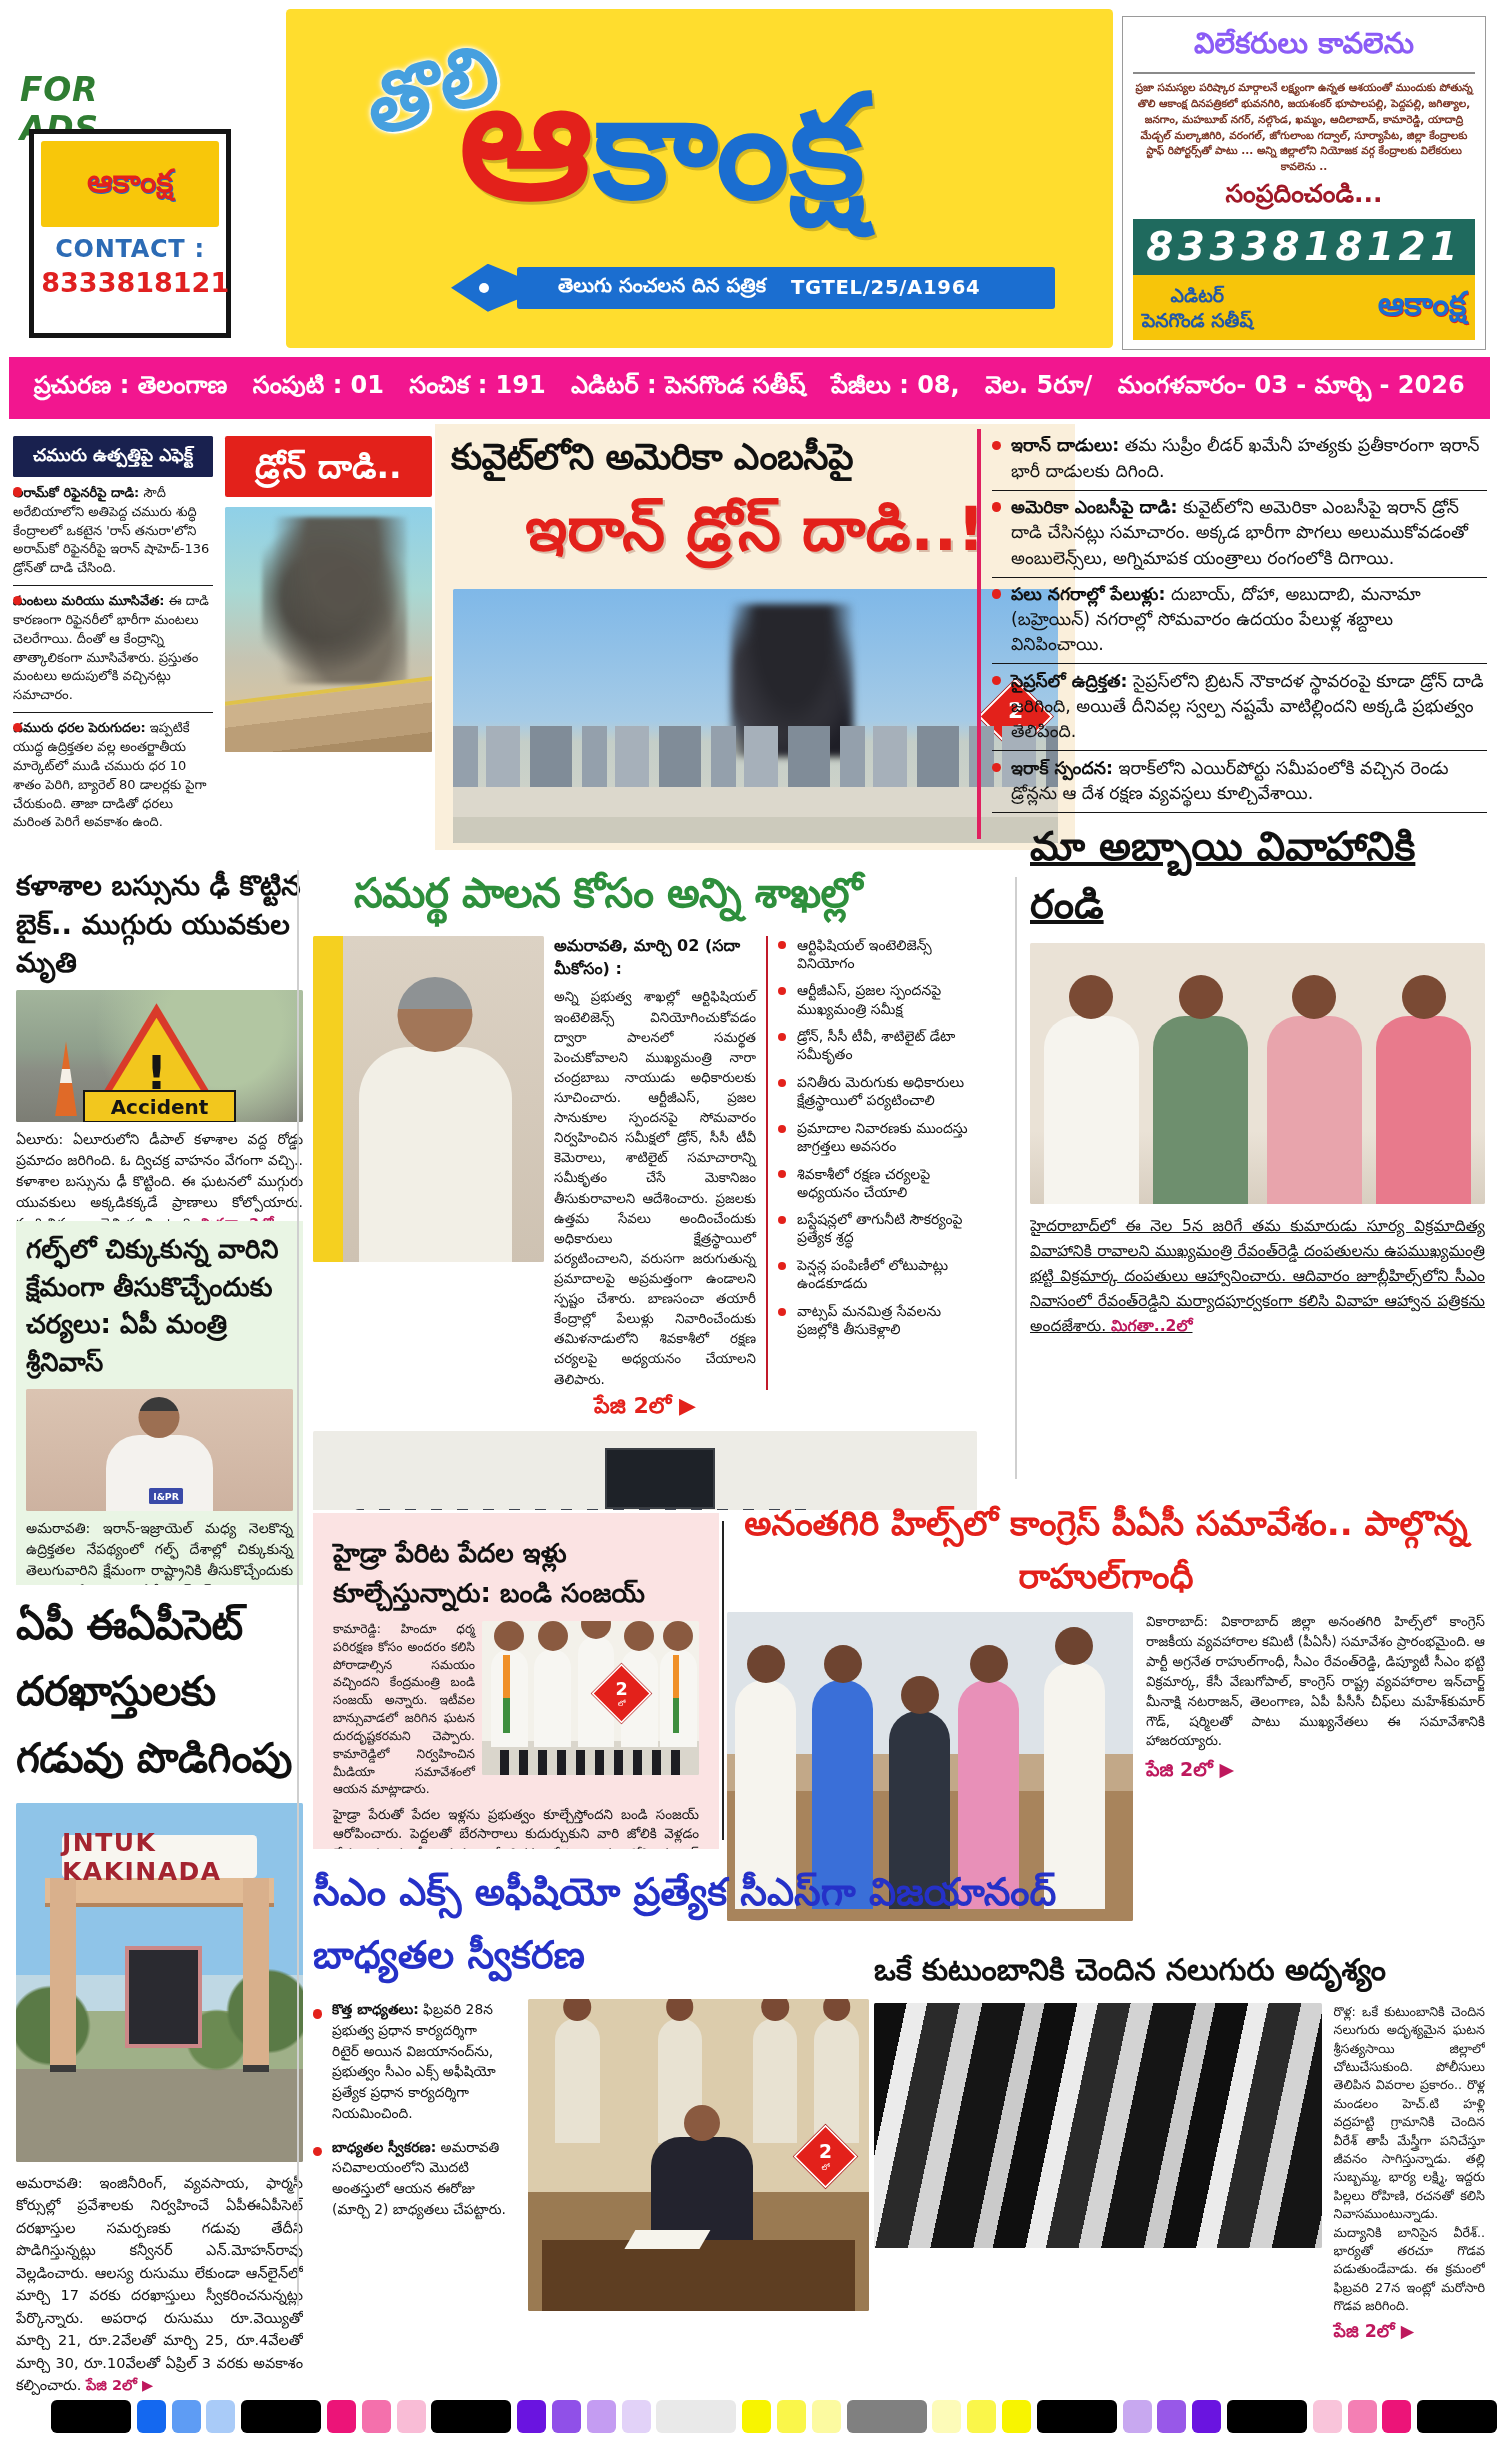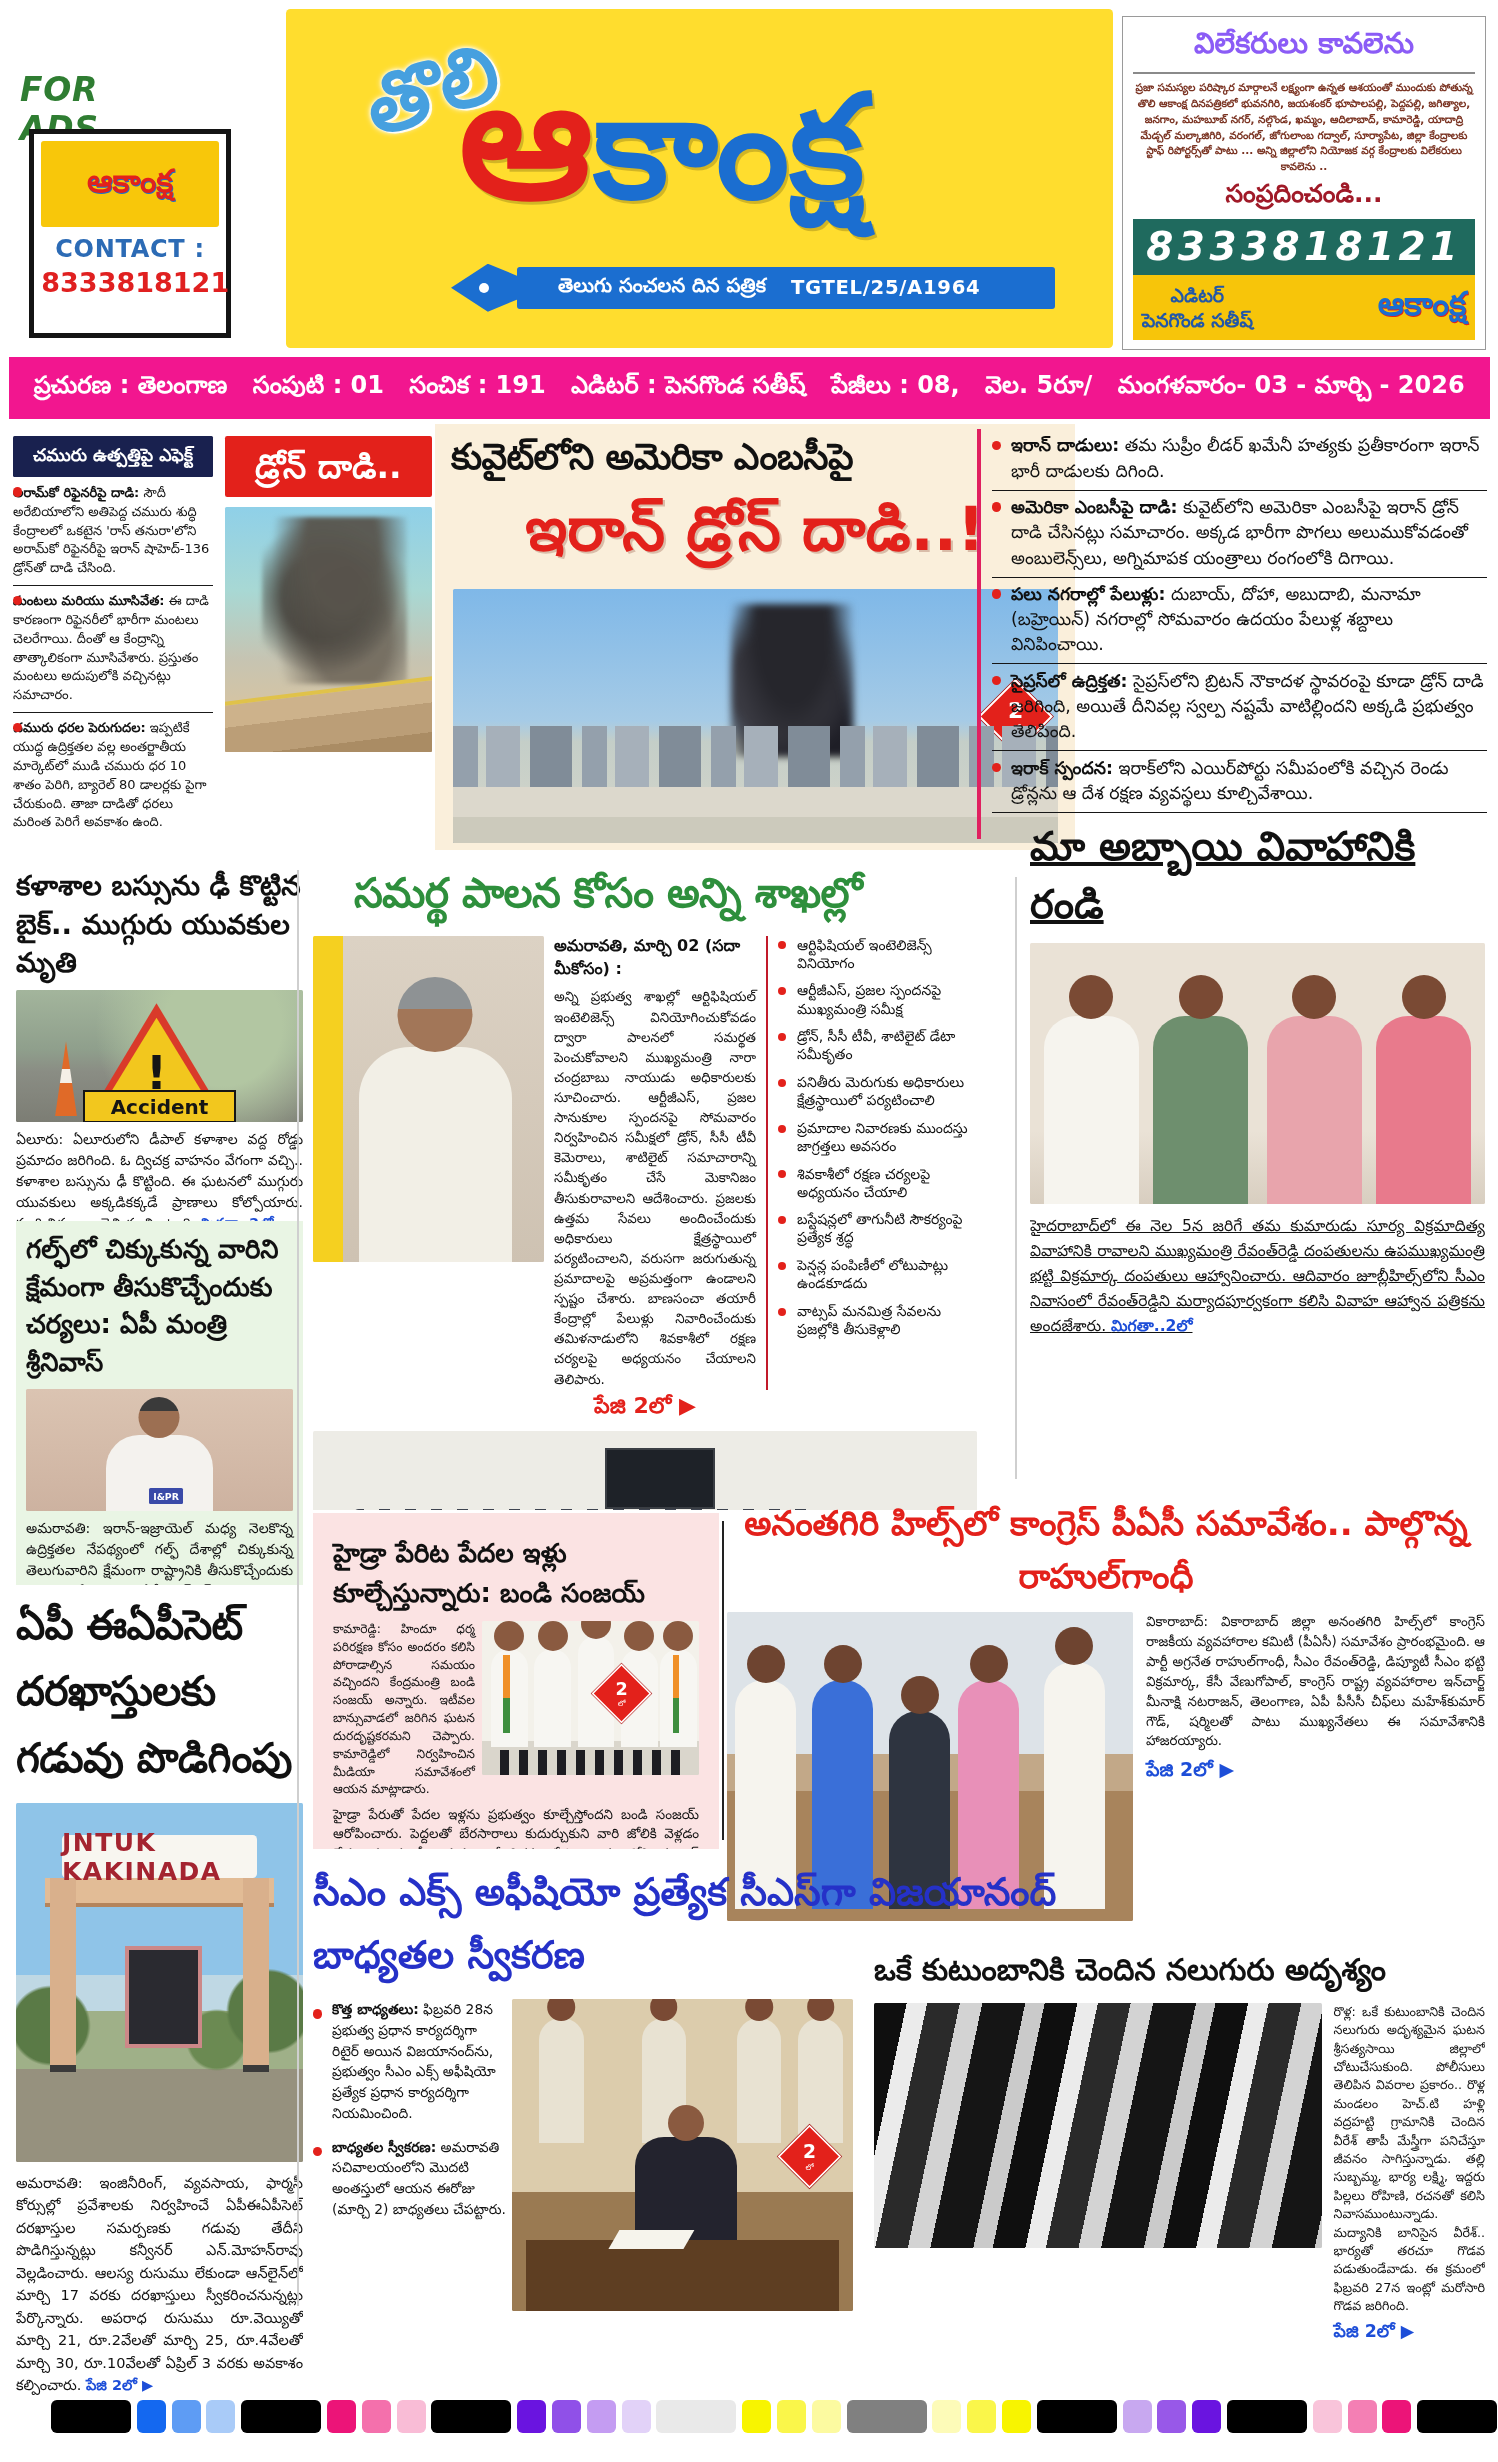--- a/index.html
+++ b/index.html
@@ -46,21 +46,21 @@
     padding:5.8px 8.7px;flex:1;}
   .r-editor{color:#2257A8;font-size:19px;font-weight:900;text-align:center;line-height:1.3;}
   .r-logo{color:#1B6ED0;font-size:33px;font-weight:900;text-shadow:0.7px 0.7px 0 #E3211B;}
 
   
   .infobar{left:8.7px;top:357px;width:1481px;height:62px;background:#F2168F;color:#fff;
     display:flex;align-items:center;justify-content:space-between;padding:0 25px;box-sizing:border-box;
     font-size:24px;font-weight:900;white-space:nowrap;}
 
   
-  .more{color:#1d4ed8;font-weight:900;}
+  .more{color:#be185d;font-weight:900;}
   .dot-li{position:relative;padding-left:19px;}
   .dot-li::before{content:"";position:absolute;left:0;top:10px;width:9.4px;height:9.4px;border-radius:50%;background:#E3211B;}
   .story{overflow:hidden;}
 
   
   .story-saudi{left:13px;top:426px;width:419px;height:424px;}
   .saudi-h{font-size:37px;font-weight:900;line-height:1.1;letter-spacing:-0.7px;}
   .saudi-grid{display:grid;grid-template-columns:200px 1fr;gap:11.6px;margin-top:10px;}
   .kicker{background:#19214F;color:#fff;font-size:17.4px;font-weight:800;text-align:center;
     padding:8.7px 4.4px;border-radius:1.5px;}
@@ -113,21 +113,21 @@
 
   
   .story-rahul{left:727px;top:1497px;width:758px;}
   .rh-h{font-size:34px;font-weight:900;color:#E3211B;line-height:1.55;text-align:center;padding:0 14.5px;}
   .rh-grid{display:grid;grid-template-columns:406px 1fr;gap:13px;margin-top:10px;}
   .rh-body{font-size:13.4px;line-height:1.48;}
 
   
   .story-vijayanand{left:313px;top:1861px;width:827px;}
   .vj-h{font-size:38px;font-weight:900;color:#2531C8;line-height:1.65;}
-  .vj-grid{display:grid;grid-template-columns:194px 341px;gap:5px;margin-top:13px;}
+  .vj-grid{display:grid;grid-template-columns:194px 341px;gap:21px;margin-top:13px;}
   .vj-list li{font-size:13.8px;line-height:1.5;margin-bottom:13px;}
 
   
   .story-wedding{left:1030px;top:817px;width:455px;text-decoration:underline;}
   .wd-h{font-size:40px;font-weight:900;line-height:1.45;}
   .wd-body{font-size:15.6px;line-height:1.6;margin-top:10px;}
 
   
   .story-missing{left:874px;top:1952px;width:611px;}
   .ms-h{font-size:30px;font-weight:900;}

